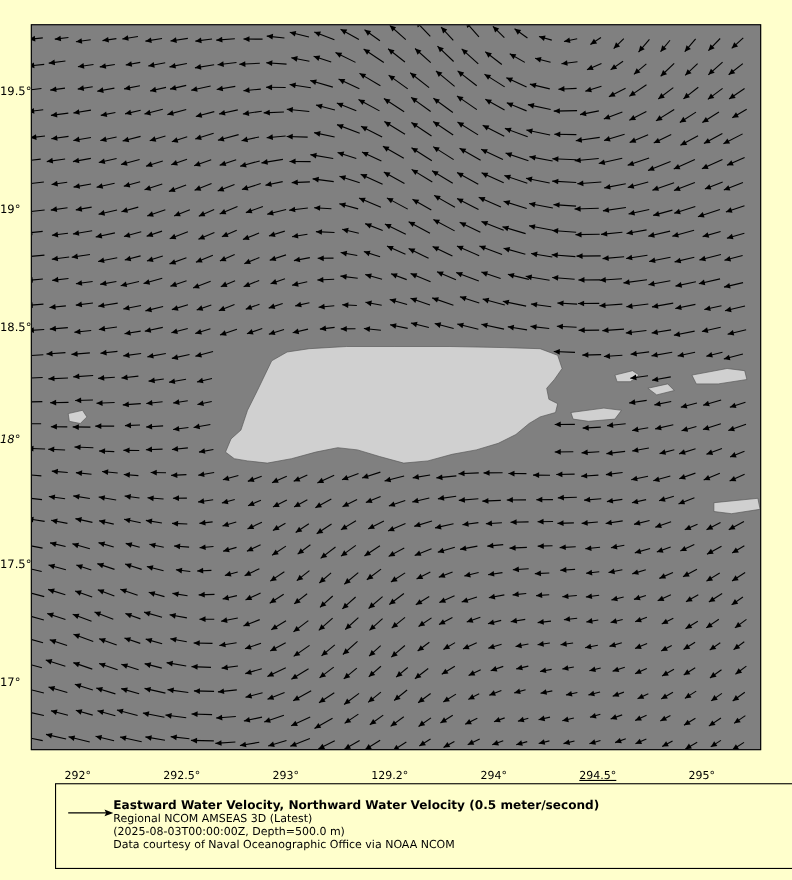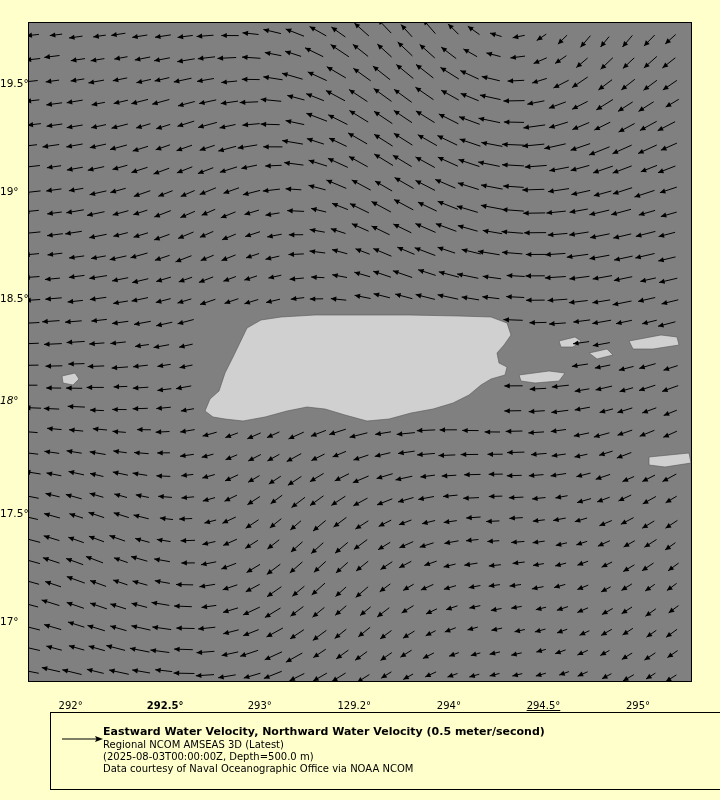--- a/index.html
+++ b/index.html
@@ -3358,21 +3358,21 @@
         </g>
         <g>
           <line x1="647.4" y1="651.9" x2="636.7" y2="658.7" stroke="#000" stroke-width="1"></line>
           <polygon points="636.7,658.7 640.0,653.6 642.8,658.0" fill="#000"></polygon>
         </g>
       </svg>
   </div>
 
   <div id="xlabels">
       <div class="xtick" style="left: 42.6114px;">292°</div>
-      <div class="xtick" style="left: 137.183px; font-weight: bold;">292.5°</div>
+      <div class="xtick" style="left: 137.183px;">292.5°</div>
       <div class="xtick" style="left: 231.754px;">293°</div>
       <div class="xtick" style="left: 326.326px;">129.2°</div>
       <div class="xtick" style="left: 420.897px;">294°</div>
       <div class="xtick" style="left: 515.469px; text-decoration: underline;">294.5°</div>
       <div class="xtick" style="left: 610.04px;">295°</div>
     </div>
 
   <div id="legend">
     <svg id="legend-arrow" viewBox="0 0 42 12">
       <line x1="1" y1="6" x2="38" y2="6" stroke="#000" stroke-width="1.2"></line>

